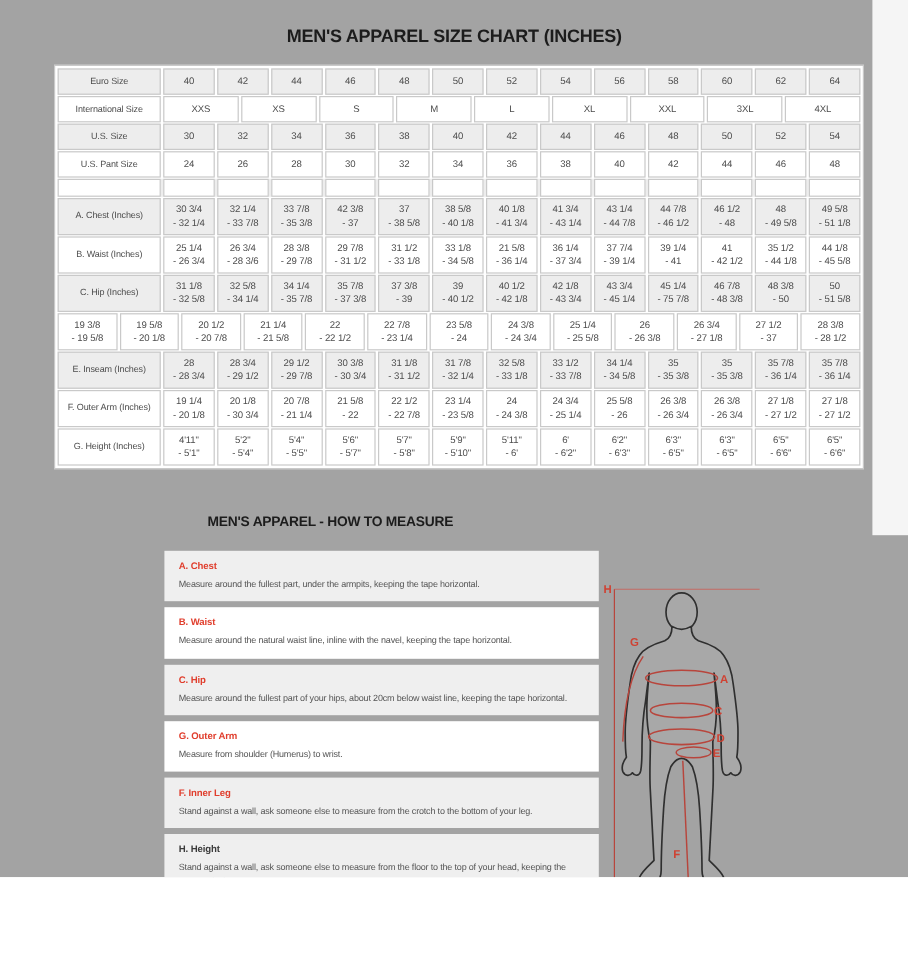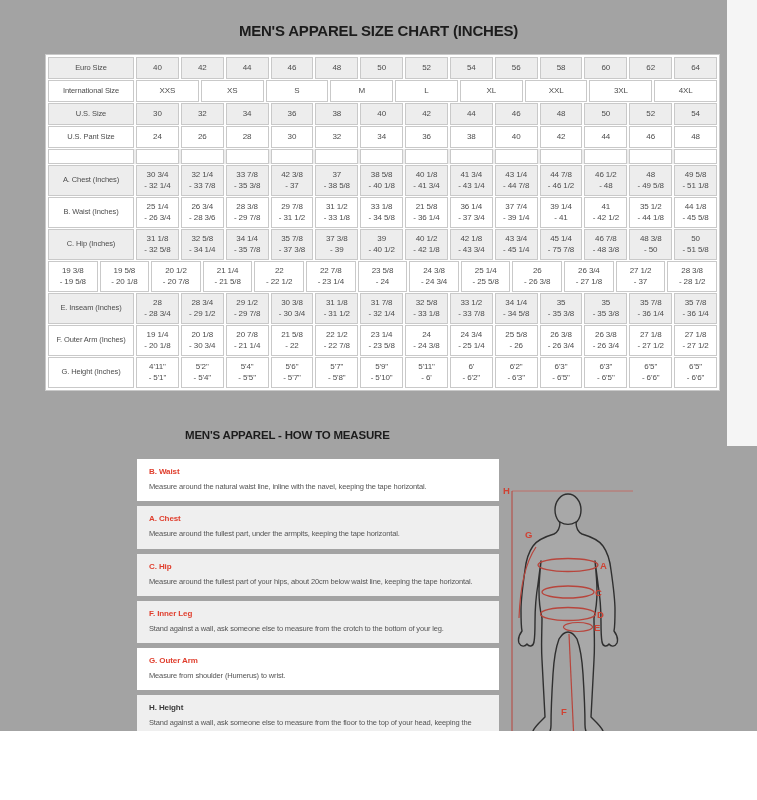--- a/index.html
+++ b/index.html
@@ -34,21 +34,21 @@
     letter-spacing: -0.1px; overflow: hidden;
   }
   .cell.shaded { background: #ededed; }
   .label-cell { width: 86px; flex: 0 0 auto; font-size: 7.5px; }
   .data-cell { flex: 1 1 0; }
   .header-row .cell { height: 22px; }
   .selector-row .cell { height: 15px; background: #fff; }
   .measure-row .cell { height: 31px; }
   
   .howto-title {
-    position: absolute; left: 149px; top: 429px;
+    position: absolute; left: 137px; top: 429px;
     font-size: 11.5px; font-weight: bold; letter-spacing: -0.2px; color: #1c1c1c; padding-left: 36px;
   }
   #howto-list { position: absolute; left: 137px; top: 459px; width: 362px; }
   .howto-block { padding: 8px 12px 9px 12px; margin-bottom: 5px; background: #ffffff; }
   .howto-block.shaded { background: #efefef; }
   .howto-block .blk-title { font-size: 8px; font-weight: bold; letter-spacing: -0.1px; margin-bottom: 5px; }
   .howto-block .blk-title.accent { color: #e03e2d; }
   .howto-block .blk-title.plain { color: #3a3a3a; }
   .howto-block .blk-text { font-size: 7.5px; letter-spacing: -0.15px; color: #555; line-height: 1.5; }
   
@@ -521,39 +521,39 @@
         <div class="cell data-cell">
           <div>6'5"</div>
           <div>- 6'6"</div>
         </div>
       </div>
     </div>
 
   <div class="howto-title">MEN'S APPAREL - HOW TO MEASURE</div>
 
   <div id="howto-list">
+      <div class="howto-block shaded">
+        <div class="blk-title accent">A. Chest</div>
+        <div class="blk-text">Measure around the fullest part, under the armpits, keeping the tape horizontal.</div>
+      </div>
       <div class="howto-block">
         <div class="blk-title accent">B. Waist</div>
         <div class="blk-text">Measure around the natural waist line, inline with the navel, keeping the tape horizontal.</div>
       </div>
       <div class="howto-block shaded">
-        <div class="blk-title accent">A. Chest</div>
-        <div class="blk-text">Measure around the fullest part, under the armpits, keeping the tape horizontal.</div>
-      </div>
-      <div class="howto-block shaded">
         <div class="blk-title accent">C. Hip</div>
         <div class="blk-text">Measure around the fullest part of your hips, about 20cm below waist line, keeping the tape horizontal.</div>
+      </div>
+      <div class="howto-block">
+        <div class="blk-title accent">G. Outer Arm</div>
+        <div class="blk-text">Measure from shoulder (Humerus) to wrist.</div>
       </div>
       <div class="howto-block shaded">
         <div class="blk-title accent">F. Inner Leg</div>
         <div class="blk-text">Stand against a wall, ask someone else to measure from the crotch to the bottom of your leg.</div>
-      </div>
-      <div class="howto-block">
-        <div class="blk-title accent">G. Outer Arm</div>
-        <div class="blk-text">Measure from shoulder (Humerus) to wrist.</div>
       </div>
       <div class="howto-block shaded">
         <div class="blk-title plain">H. Height</div>
         <div class="blk-text">Stand against a wall, ask someone else to measure from the floor to the top of your head, keeping the tape vertical.</div>
       </div>
     </div>
 
   <div id="figure-wrap">
     <svg width="142" height="296" viewBox="0 0 142 296" xmlns="http://www.w3.org/2000/svg">
 

